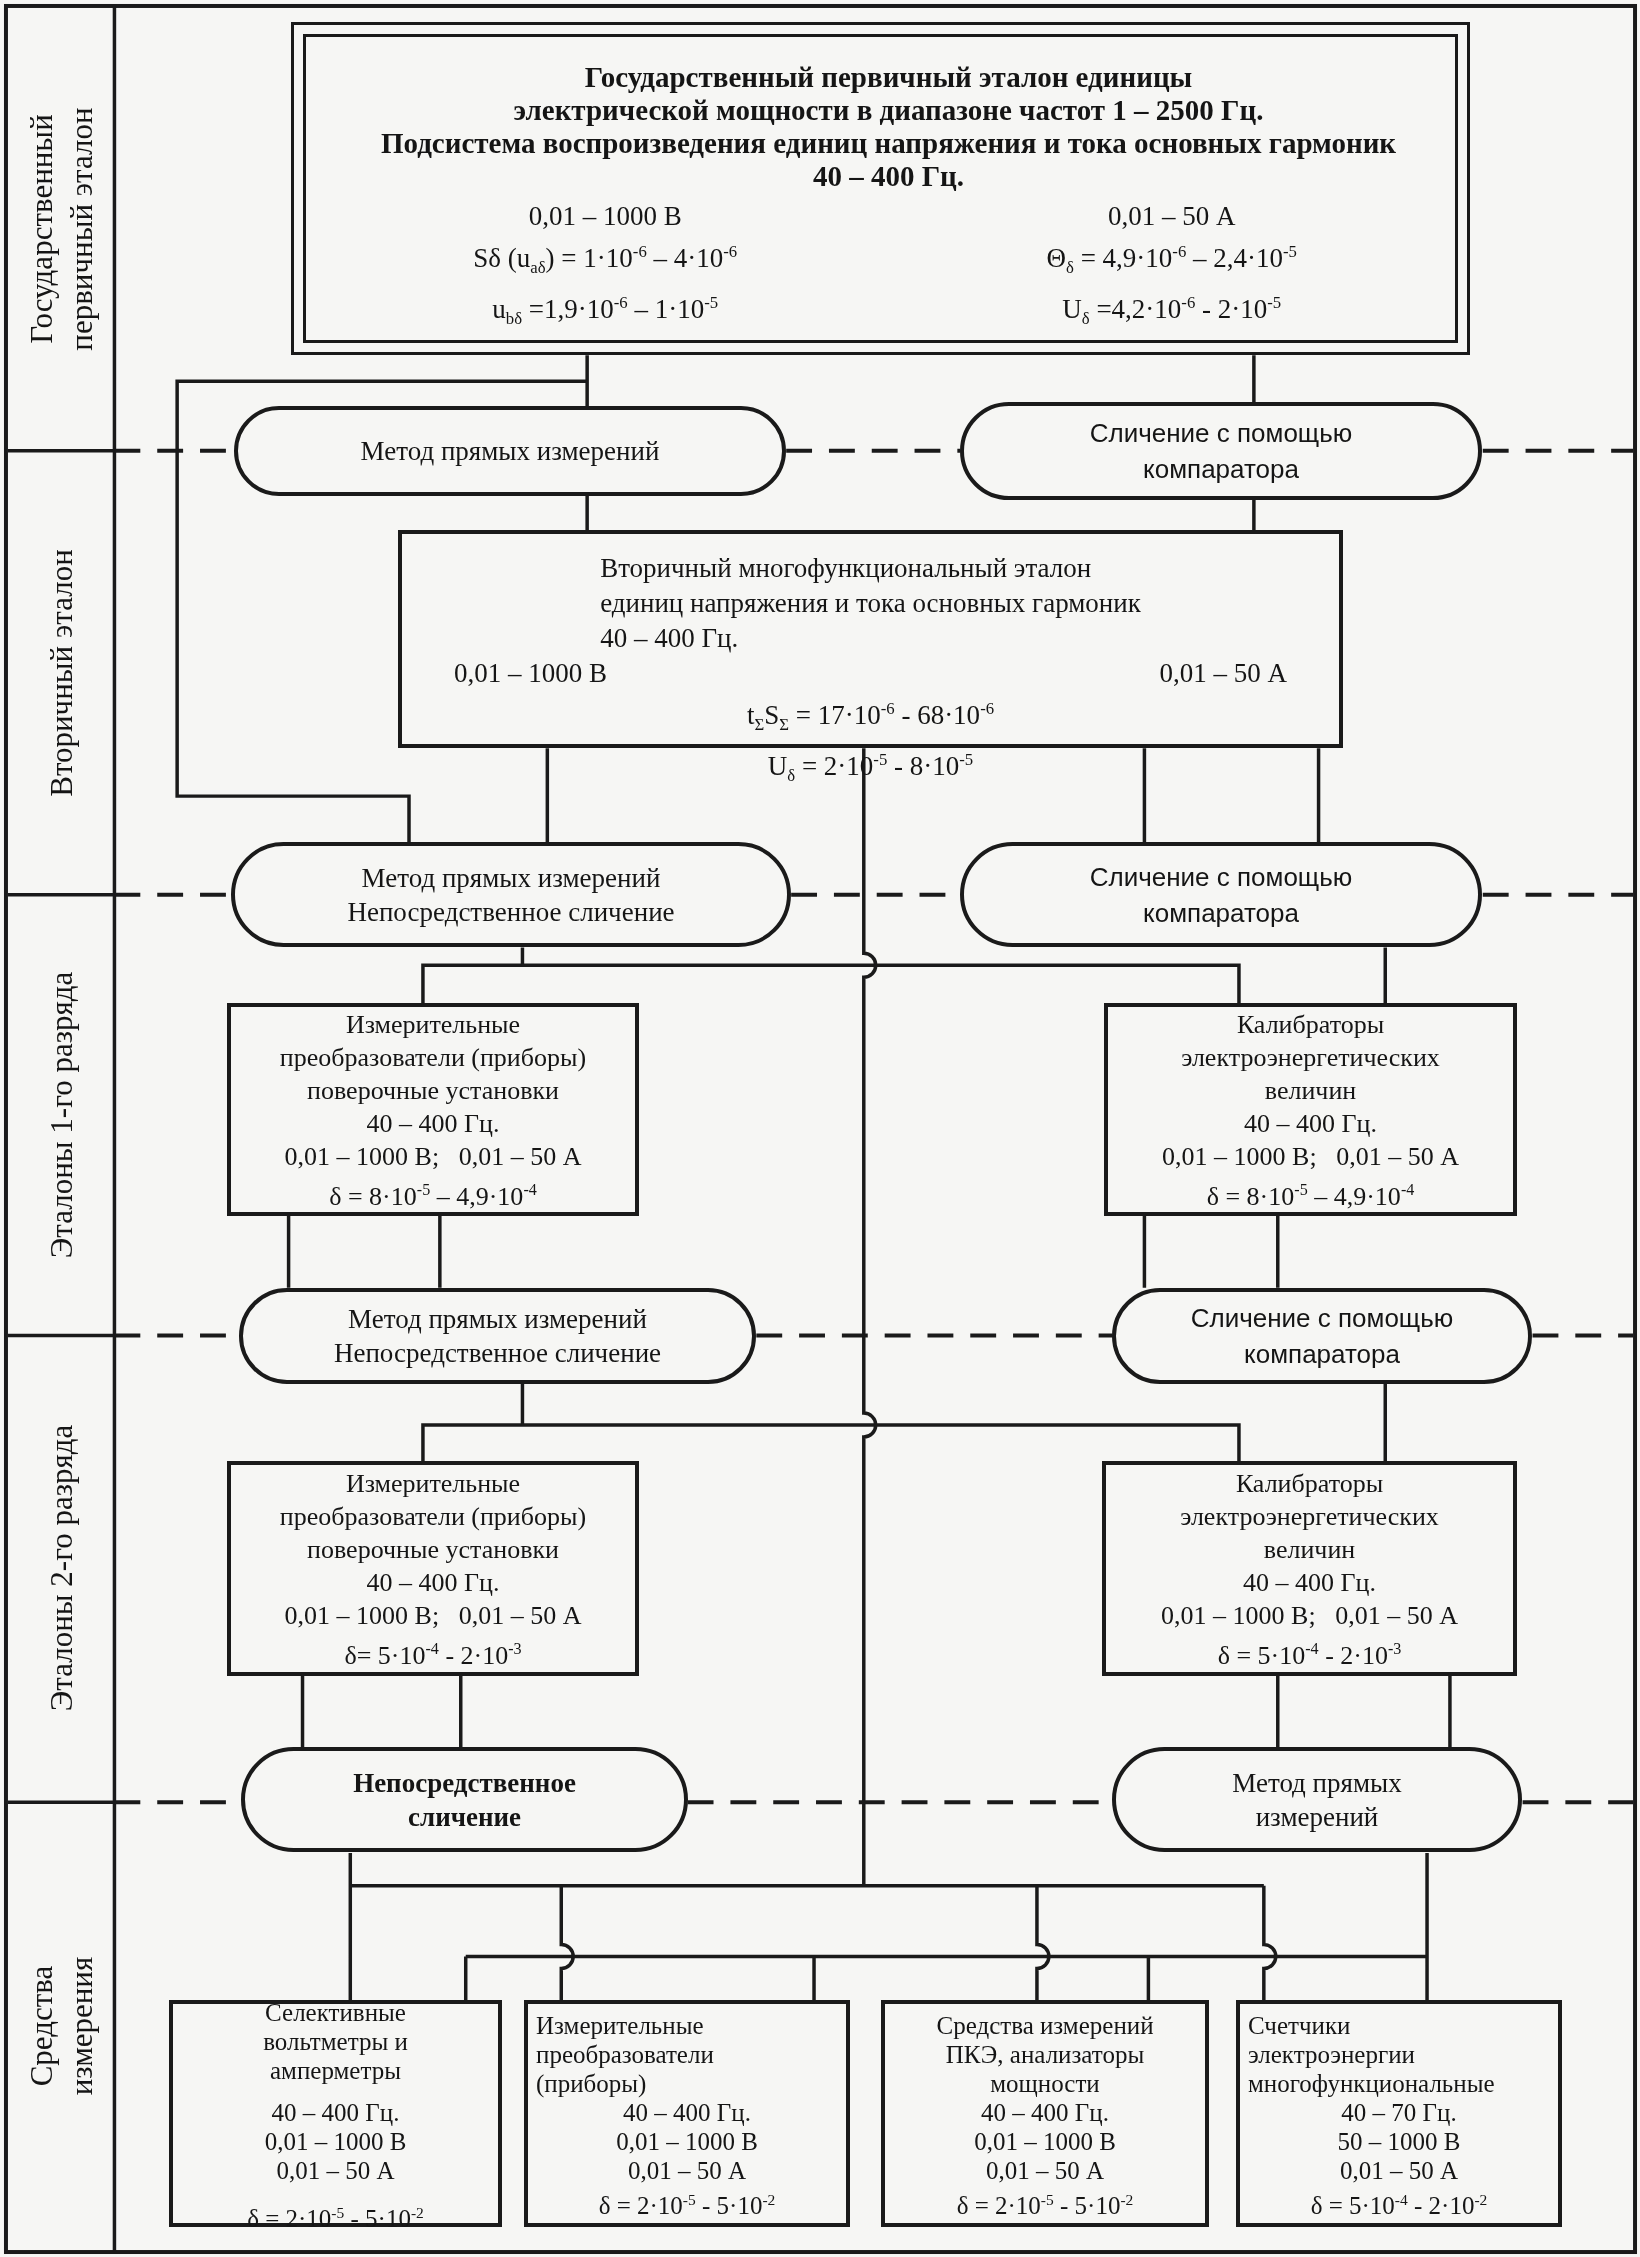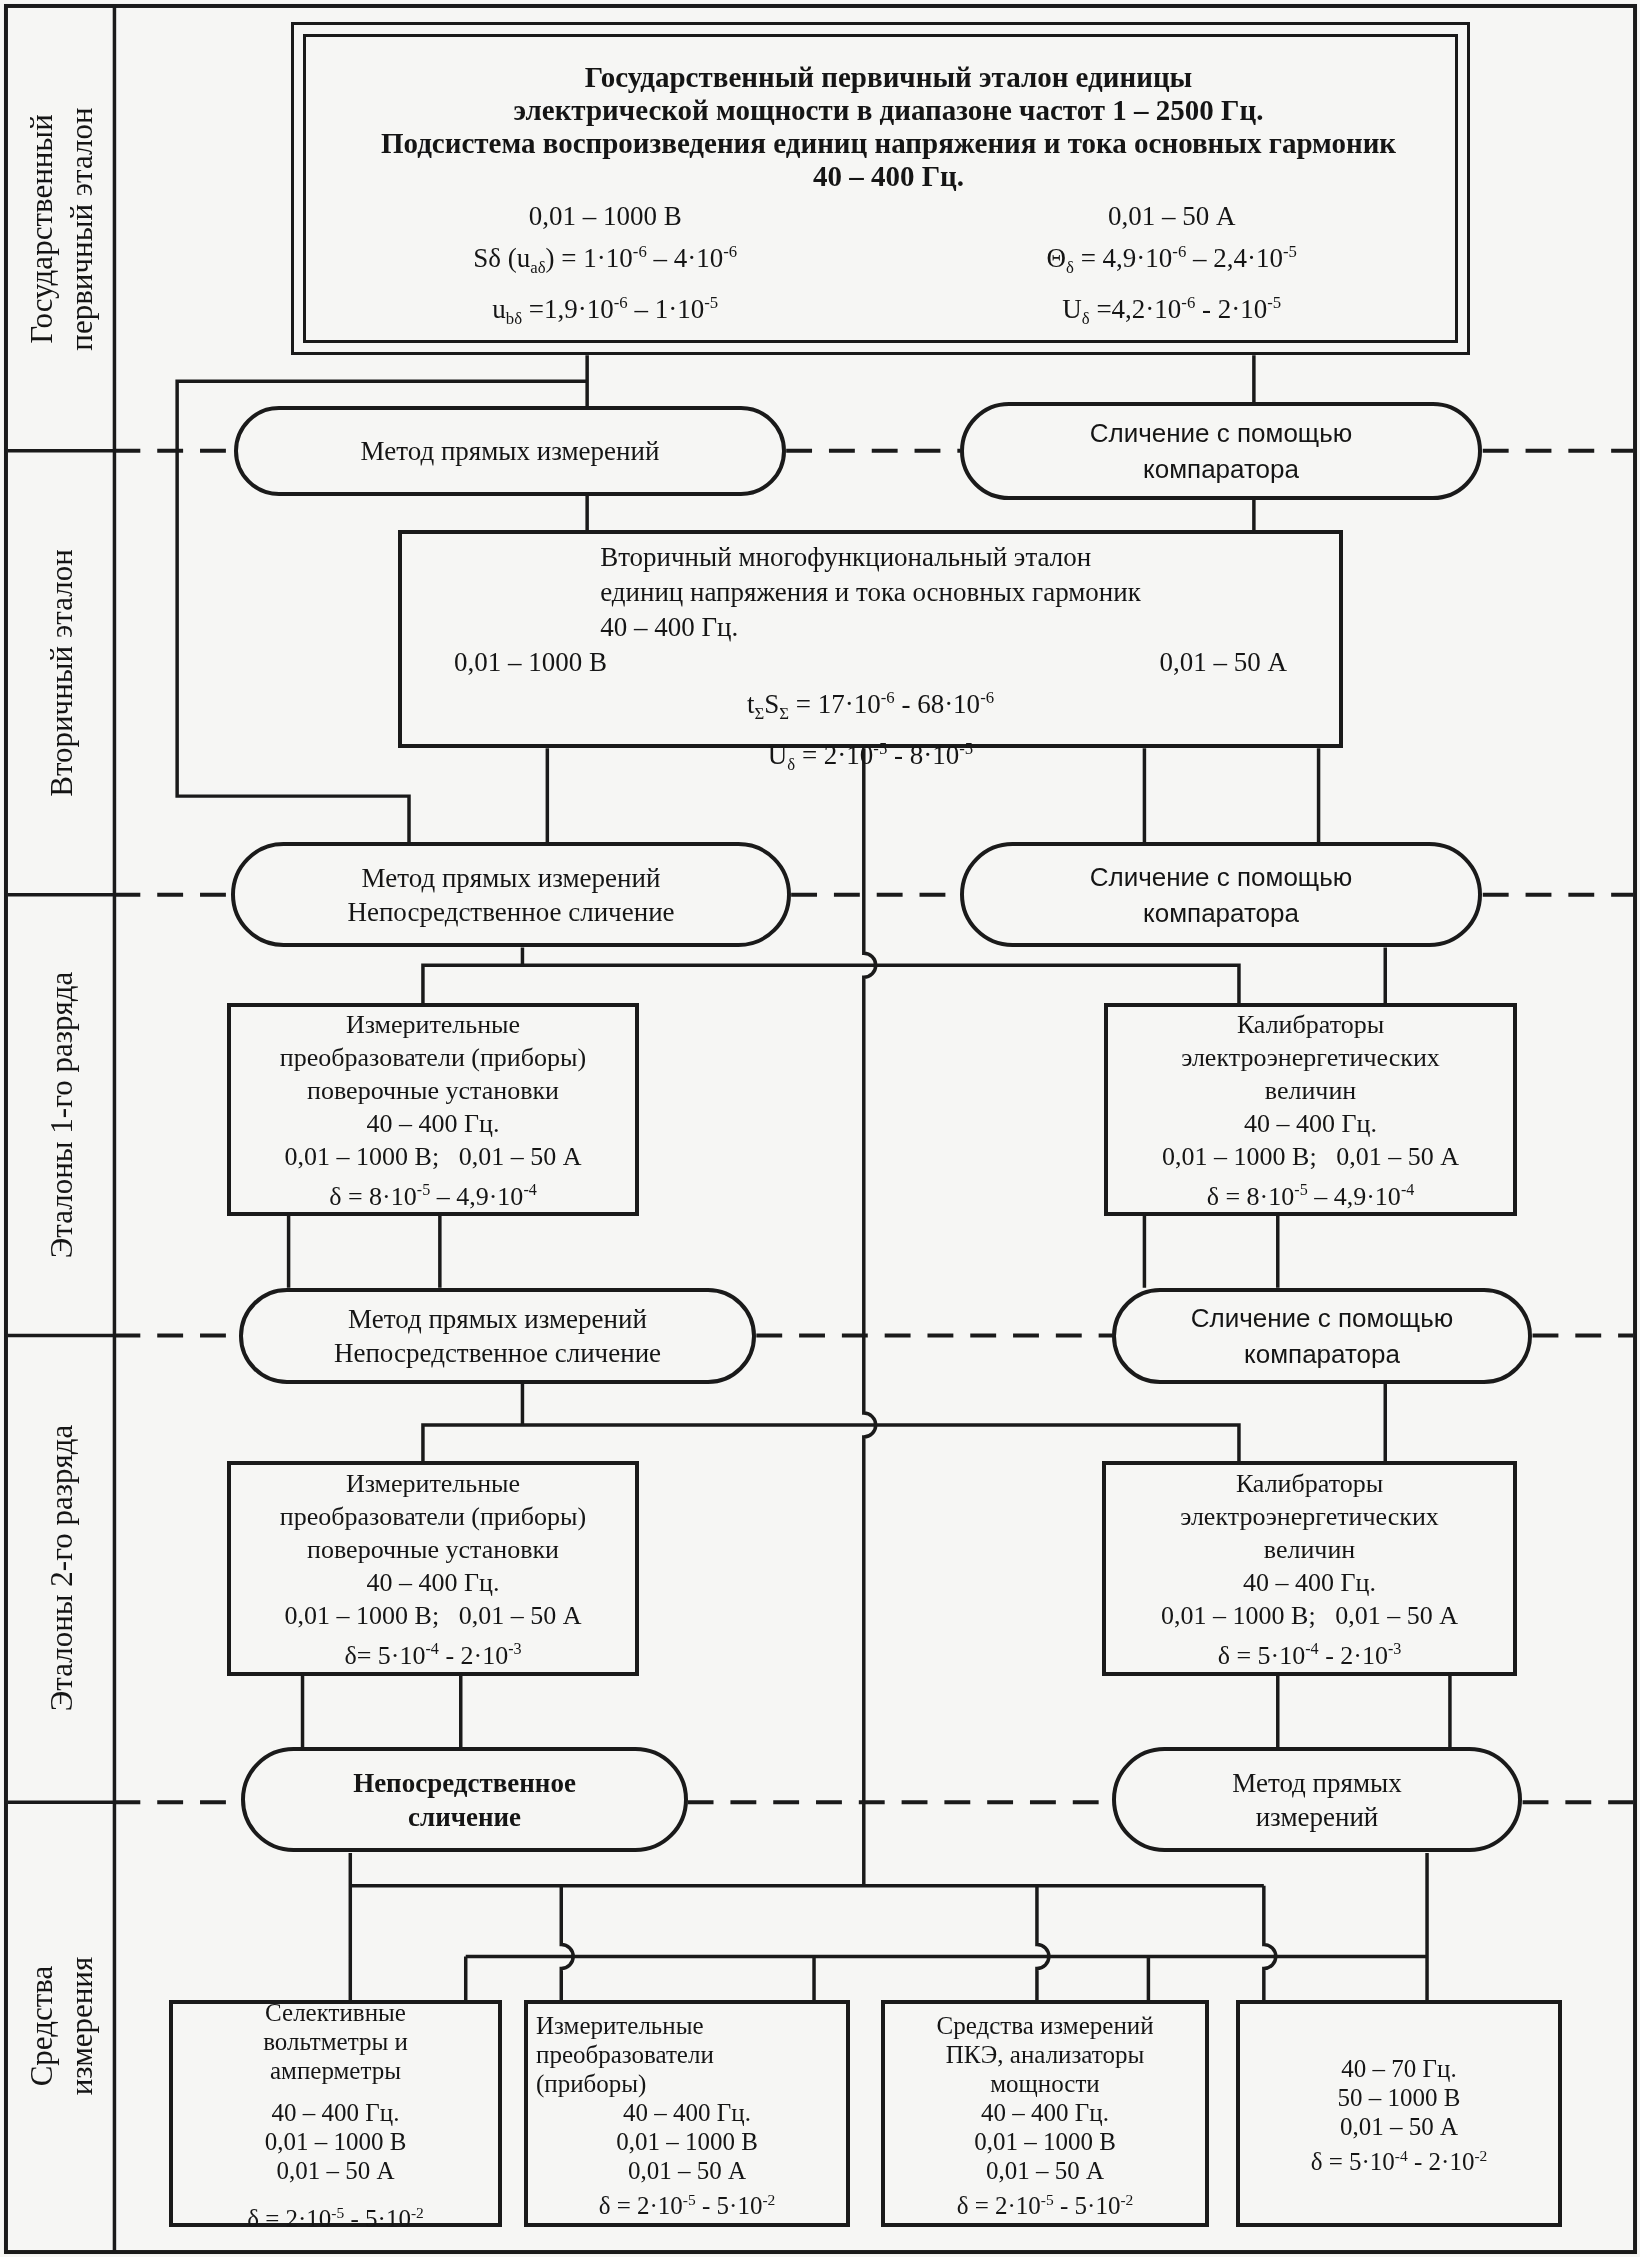--- a/index.html
+++ b/index.html
@@ -25,21 +25,21 @@
   .rank{font:26px/33px "Liberation Serif",serif;padding-top:2px;}
   .si{font:25px/29px "Liberation Serif",serif;padding-top:4px;}
   .si .leftalign{align-self:flex-start;text-align:left;padding-left:8px;}
   #primary-inner{
     position:absolute;left:9px;top:9px;right:9px;bottom:9px;border:3px solid #1a1a1a;
     display:flex;flex-direction:column;align-items:center;padding-top:24px;box-sizing:border-box;padding-left:16px;
   }
   .primary-title{font:bold 29px/33px "Liberation Serif",serif;text-align:center;}
   .valrow{display:flex;width:100%;margin-top:6px;}
   .valcol{width:50%;display:flex;flex-direction:column;align-items:center;text-align:center;font:27px/35px "Liberation Serif",serif;}
-  #secondary-content{display:flex;flex-direction:column;align-items:center;width:100%;padding-top:6px;font:27px/35px "Liberation Serif",serif;}
+  #secondary-content{display:flex;flex-direction:column;align-items:center;width:100%;padding-top:17px;font:27px/35px "Liberation Serif",serif;}
   .sec-ranges{display:flex;justify-content:space-between;width:100%;padding:0 52px;box-sizing:border-box;}
   sup{font-size:0.62em;}
   sub{font-size:0.62em;text-align:center;}
 </style>
 </head>
 <body>
 
 <div id="stage">
 
   <svg id="wires" viewBox="0 0 1649 2269">
@@ -161,18 +161,19 @@
     <div class="leftalign">Измерительные<br>преобразователи<br>(приборы)</div>
     <div>40 – 400 Гц.<br>0,01 – 1000 В<br>0,01 – 50 А</div>
     <div>δ = 2·10<sup>-5</sup> - 5·10<sup>-2</sup></div>
   </div>
   <div class="node rect stack si" style="left:881px;top:2000px;width:328px;height:227px;">
     <div>Средства измерений<br>ПКЭ, анализаторы<br>мощности</div>
     <div>40 – 400 Гц.<br>0,01 – 1000 В<br>0,01 – 50 А</div>
     <div>δ = 2·10<sup>-5</sup> - 5·10<sup>-2</sup></div>
   </div>
   <div class="node rect stack si" style="left:1236px;top:2000px;width:326px;height:227px;">
+    <div class="leftalign">Счетчики<br>электроэнергии<br>многофункциональные</div>
     <div>40 – 70 Гц.<br>50 – 1000 В<br>0,01 – 50 А</div>
     <div>δ = 5·10<sup>-4</sup> - 2·10<sup>-2</sup></div>
   </div>
 
 </div>
 
 
 </body></html>

